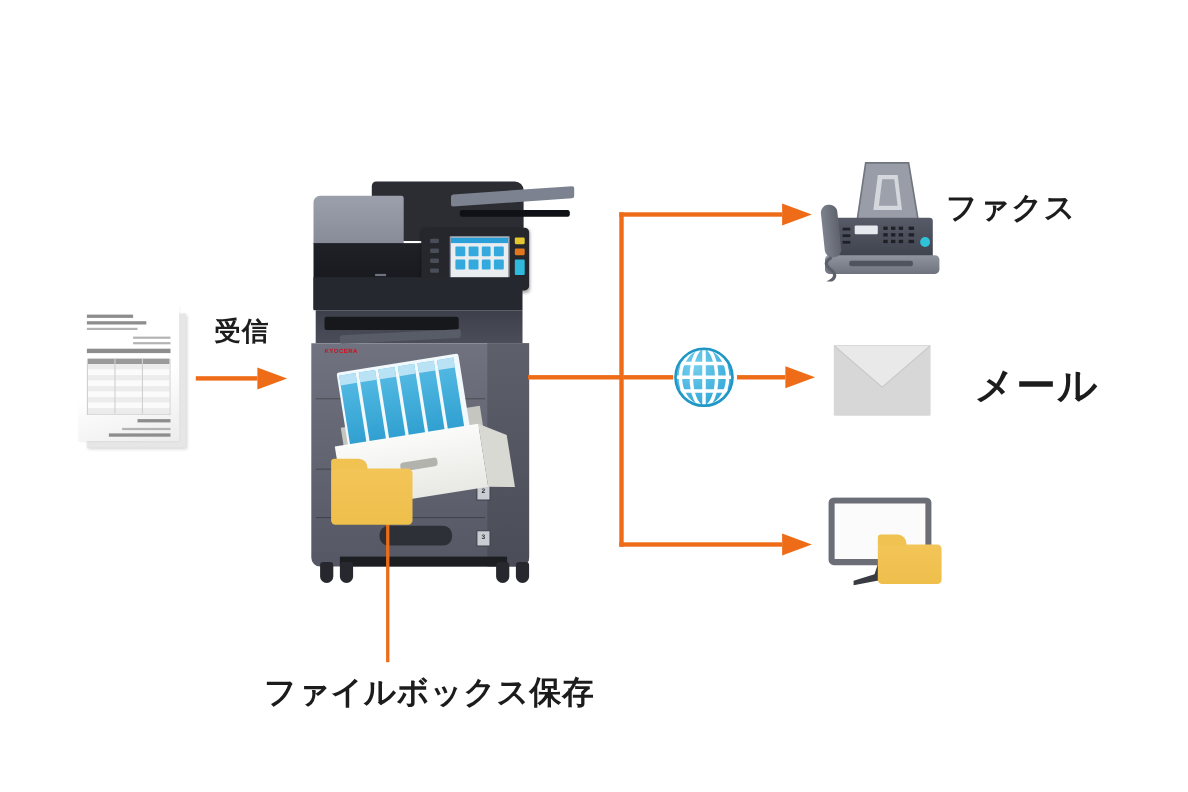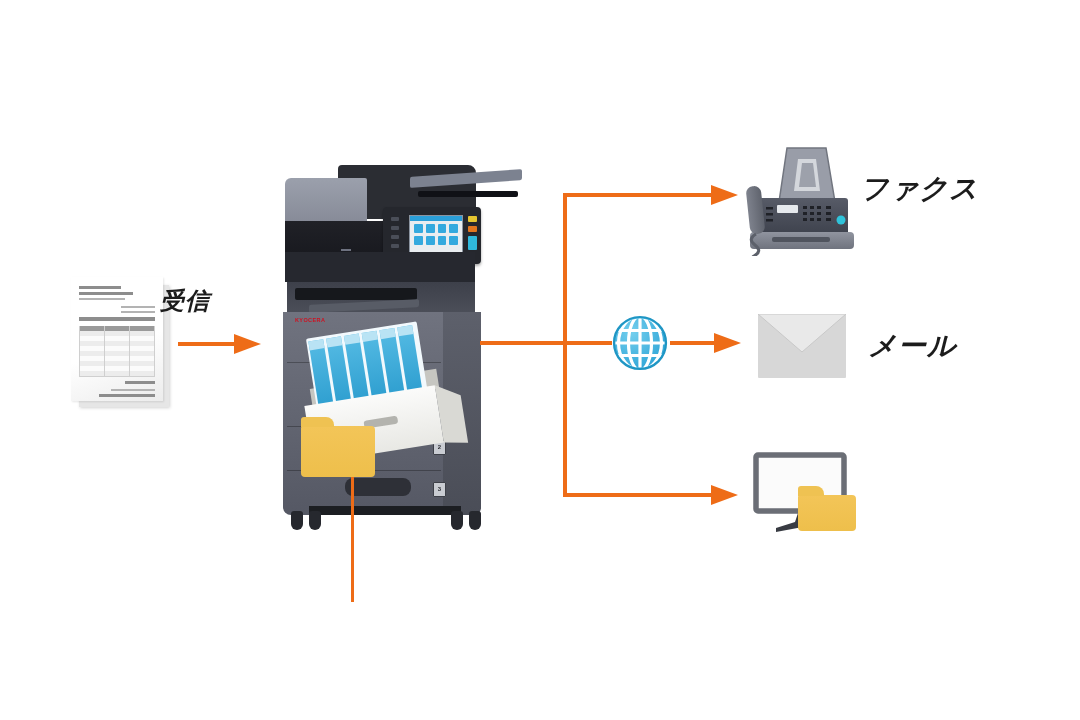--- a/index.html
+++ b/index.html
@@ -1,21 +1,21 @@
 <!DOCTYPE html>
 <html style="--accent: #ee6c17; --globe: #3db4e0; --binder: #3fa9d8; --folder: #f3c558; --text: #1c1c1c;"><head>
 <meta charset="utf-8">
 <style>
   html,body{margin:0;padding:0;background:#fff;}
   .stage{position:relative;width:1080px;height:720px;background:#ffffff;overflow:hidden;
          font-family:"Liberation Sans",sans-serif;}
   .abs{position:absolute;}
 
   
-  .lbl{position:absolute;font-weight:600;color:var(--text,#1c1c1c);letter-spacing:1px;white-space:nowrap;font-style:italic;}
+  .lbl{position:absolute;font-weight:600;color:var(--text,#1c1c1c);letter-spacing:1px;white-space:nowrap;}
 
   
   .oline{position:absolute;background:var(--accent,#ee6c17);}
   .ahead{position:absolute;width:0;height:0;border-top:10px solid transparent;
          border-bottom:10px solid transparent;border-left:27px solid var(--accent,#ee6c17);}
 
   
   .doc-back{position:absolute;left:79px;top:285px;width:90px;height:122px;background:#e6e6e6;
             box-shadow:1px 1px 3px rgba(0,0,0,.18);}
   .doc-front{position:absolute;left:71px;top:277px;width:92px;height:124px;
@@ -110,21 +110,21 @@
         <div class="doc-tr"></div>
       <div class="doc-tr"></div>
       <div class="doc-col" style="left:33%"></div>
       <div class="doc-col" style="left:66%"></div>
     </div>
     <div class="bar r" style="width:30px;margin-top:4px"></div>
     <div class="bar light r" style="width:44px;margin-top:5px"></div>
     <div class="bar r" style="width:56px"></div>
   </div>
 
-  <div class="lbl" style="left:160px;top:285px;width:120px;font-size:24px">受信</div>
+  <div class="lbl" style="left:160px;top:285px;width:120px;text-align:center;font-size:24px">受信</div>
   <div class="oline" style="left:178px;top:342px;width:56px;height:4px"></div>
   <div class="ahead" style="left:234px;top:334px"></div>
 
   <div class="printer">
     <div class="adf-back">
       <div class="adf-tray"></div>
       <div class="adf-slot"></div>
     </div>
     <div class="lid-left"></div>
     <div class="black-band">
@@ -205,20 +205,21 @@
       <rect x="16" y="66" width="132" height="58" fill="url(#gBox)"></rect>
       <polygon points="148,66 172,80 172,128 148,124" fill="#d9d9d4"></polygon>
       <rect x="72" y="90" width="34" height="8" rx="3" fill="#b3b3ae"></rect>
     </g>
   </svg>
 
   <div class="oline" style="left:351px;top:470px;width:3px;height:132px"></div>
 
   <div class="folder" style="left:301px;top:426px;width:74px;height:51px"></div>
 
+  <div class="lbl" style="left:240px;top:610px;font-size:29px;letter-spacing:.5px">ファイルボックス保存</div>
 
   <div class="oline" style="left:480px;top:341px;width:87px;height:4px"></div>
   <div class="oline" style="left:563px;top:193px;width:4px;height:304px"></div>
 
   <div class="oline" style="left:563px;top:193px;width:148px;height:4px"></div>
   <div class="ahead" style="left:711px;top:185px"></div>
 
   <div class="oline" style="left:567px;top:341px;width:45px;height:4px"></div>
   <div class="oline" style="left:670px;top:341px;width:44px;height:4px"></div>
   <div class="ahead" style="left:714px;top:333px"></div>
@@ -292,21 +293,21 @@
     </g>
     <path d="M14,90 q-9,5 -1,11 q8,6 -1,11 q-7,5 1,9" stroke="#5c606a" stroke-width="3" fill="none"></path>
   </svg>
   <div class="lbl" style="left:860px;top:170px;font-size:28px">ファクス</div>
 
   <div class="envelope">
     <svg width="88" height="64" viewBox="0 0 88 64">
       <polygon points="0,0 88,0 44,38" fill="#e9e9e9" stroke="#c8c8c8" stroke-width="1"></polygon>
     </svg>
   </div>
-  <div class="lbl" style="left:868px;top:327px;font-size:28px">メール</div>
+  <div class="lbl" style="left:886px;top:327px;font-size:36px">メール</div>
 
   <svg class="abs" style="left:752px;top:452px" width="100" height="84" viewBox="0 0 100 84">
     <rect x="4" y="3" width="88" height="56" rx="2" fill="#fbfbfb" stroke="#6b6e76" stroke-width="5.5"></rect>
     <path d="M46,61 L43,70 L24,76 L24,80 L56,74 L53,61 Z" fill="#383b42"></path>
   </svg>
   <div class="folder" style="left:798px;top:495px;width:58px;height:36px"></div>
 
 </div>
 
 </body></html>

